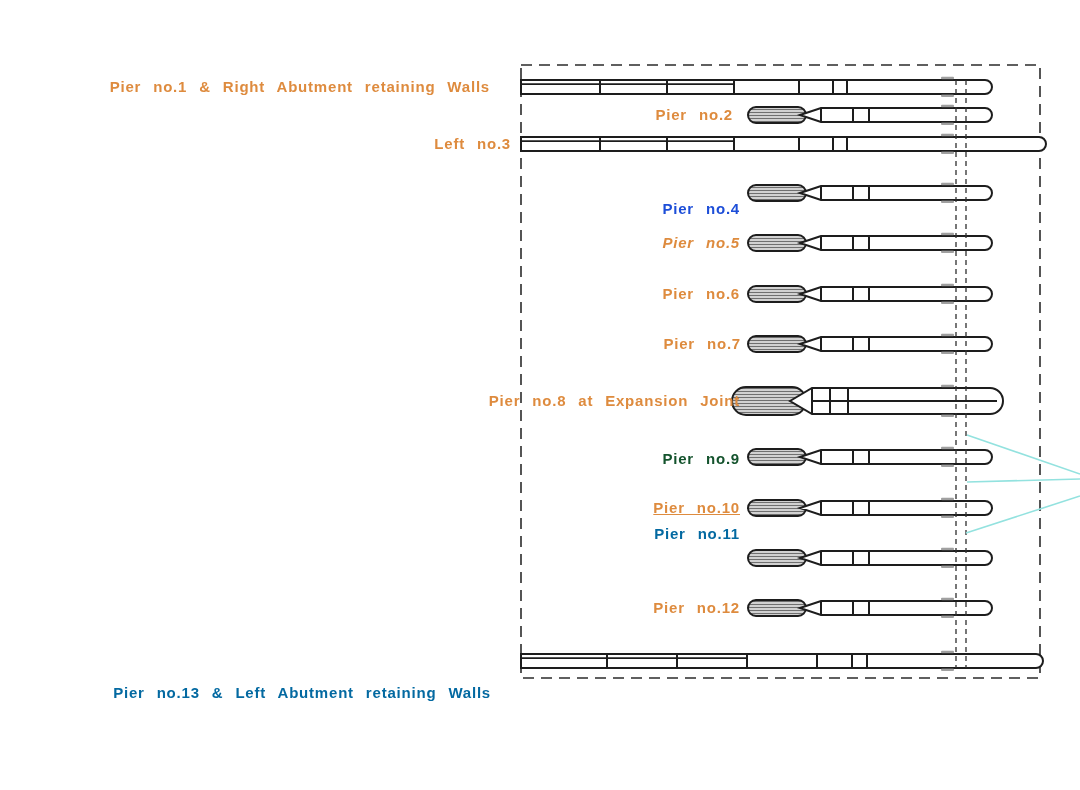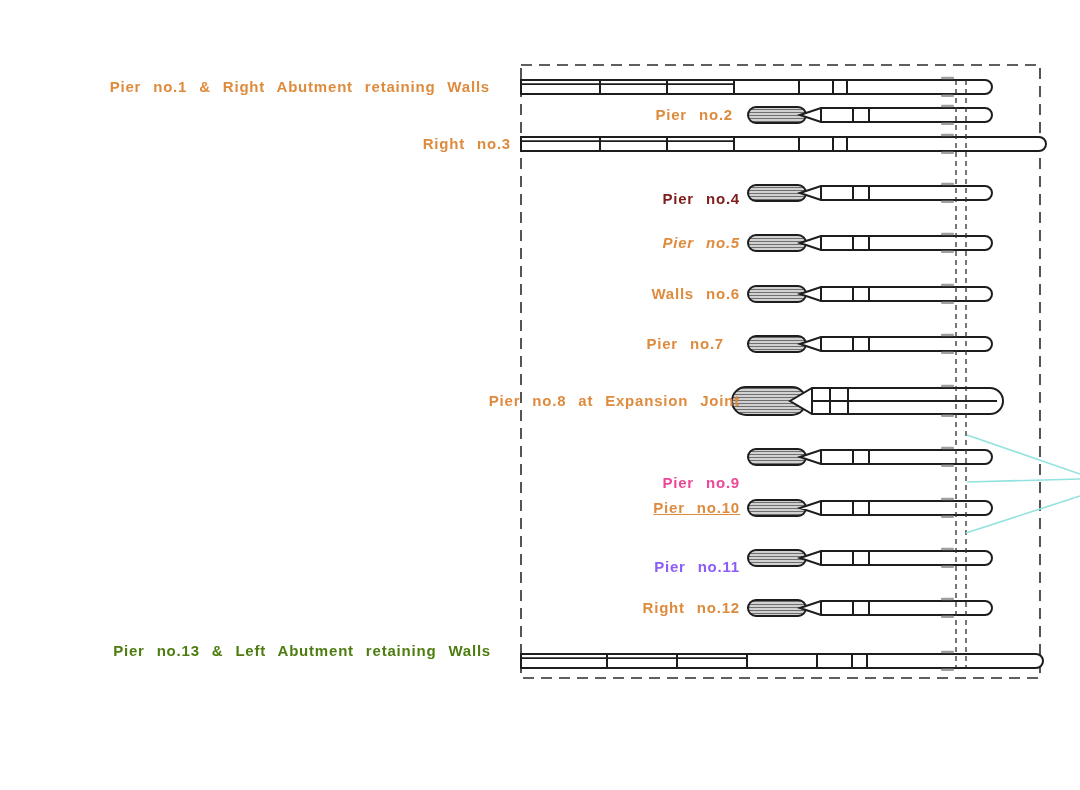--- a/index.html
+++ b/index.html
@@ -130,25 +130,25 @@
       <line x1="956" y1="80" x2="956" y2="668" stroke="#2f2f2f" stroke-width="1.3" stroke-dasharray="5 4"></line>
       <line x1="966" y1="80" x2="966" y2="668" stroke="#2f2f2f" stroke-width="1.3" stroke-dasharray="5 4"></line>
       <line x1="967" y1="435" x2="1080" y2="474" stroke="#93E2DF" stroke-width="1.6"></line>
       <line x1="967" y1="482" x2="1080" y2="479" stroke="#93E2DF" stroke-width="1.6"></line>
       <line x1="966" y1="533" x2="1080" y2="496" stroke="#93E2DF" stroke-width="1.6"></line>
     </svg>
 
   <div id="label-layer">
     <div class="pier-label" style="right: 590px; top: 76px; color: rgb(222, 139, 62);">Pier no.1 &amp; Right Abutment retaining Walls</div>
     <div class="pier-label" style="right: 347px; top: 104px; color: rgb(222, 139, 62);">Pier no.2</div>
-    <div class="pier-label" style="right: 569px; top: 133px; color: rgb(222, 139, 62);">Right no.3</div>
-    <div class="pier-label" style="right: 340px; top: 188px; color: #7f1d1d;">Pier no.4</div>
+    <div class="pier-label" style="right: 569px; top: 133px; color: rgb(222, 139, 62);">Left no.3</div>
+    <div class="pier-label" style="right: 340px; top: 198px; color: #1d4ed8;">Pier no.4</div>
     <div class="pier-label" style="right: 340px; top: 232px; color: rgb(222, 139, 62); font-style: italic;">Pier no.5</div>
-    <div class="pier-label" style="right: 340px; top: 283px; color: rgb(222, 139, 62);">Walls no.6</div>
-    <div class="pier-label" style="right: 356px; top: 333px; color: rgb(222, 139, 62); text-align: right;">Pier no.7</div>
+    <div class="pier-label" style="right: 340px; top: 283px; color: rgb(222, 139, 62);">Pier no.6</div>
+    <div class="pier-label" style="right: 339px; top: 333px; color: rgb(222, 139, 62); text-align: right;">Pier no.7</div>
     <div class="pier-label" style="right: 340px; top: 390px; color: rgb(222, 139, 62);">Pier no.8 at Expansion Joint</div>
-    <div class="pier-label" style="right: 340px; top: 472px; color: #ec4899;">Pier no.9</div>
+    <div class="pier-label" style="right: 340px; top: 448px; color: #14532d;">Pier no.9</div>
     <div class="pier-label" style="right: 340px; top: 497px; color: rgb(222, 139, 62); text-decoration: underline;">Pier no.10</div>
-    <div class="pier-label" style="right: 340px; top: 556px; color: #8b5cf6;">Pier no.11</div>
-    <div class="pier-label" style="right: 340px; top: 597px; color: rgb(222, 139, 62);">Right no.12</div>
-    <div class="pier-label" style="right: 589px; top: 640px; color: #4d7c0f; text-align: right;">Pier no.13 &amp; Left Abutment retaining Walls</div>
+    <div class="pier-label" style="right: 340px; top: 523px; color: #0369a1;">Pier no.11</div>
+    <div class="pier-label" style="right: 340px; top: 597px; color: rgb(222, 139, 62);">Pier no.12</div>
+    <div class="pier-label" style="right: 589px; top: 682px; color: #0369a1; text-align: right;">Pier no.13 &amp; Left Abutment retaining Walls</div>
   </div>
 </div>
 
 </body></html>

